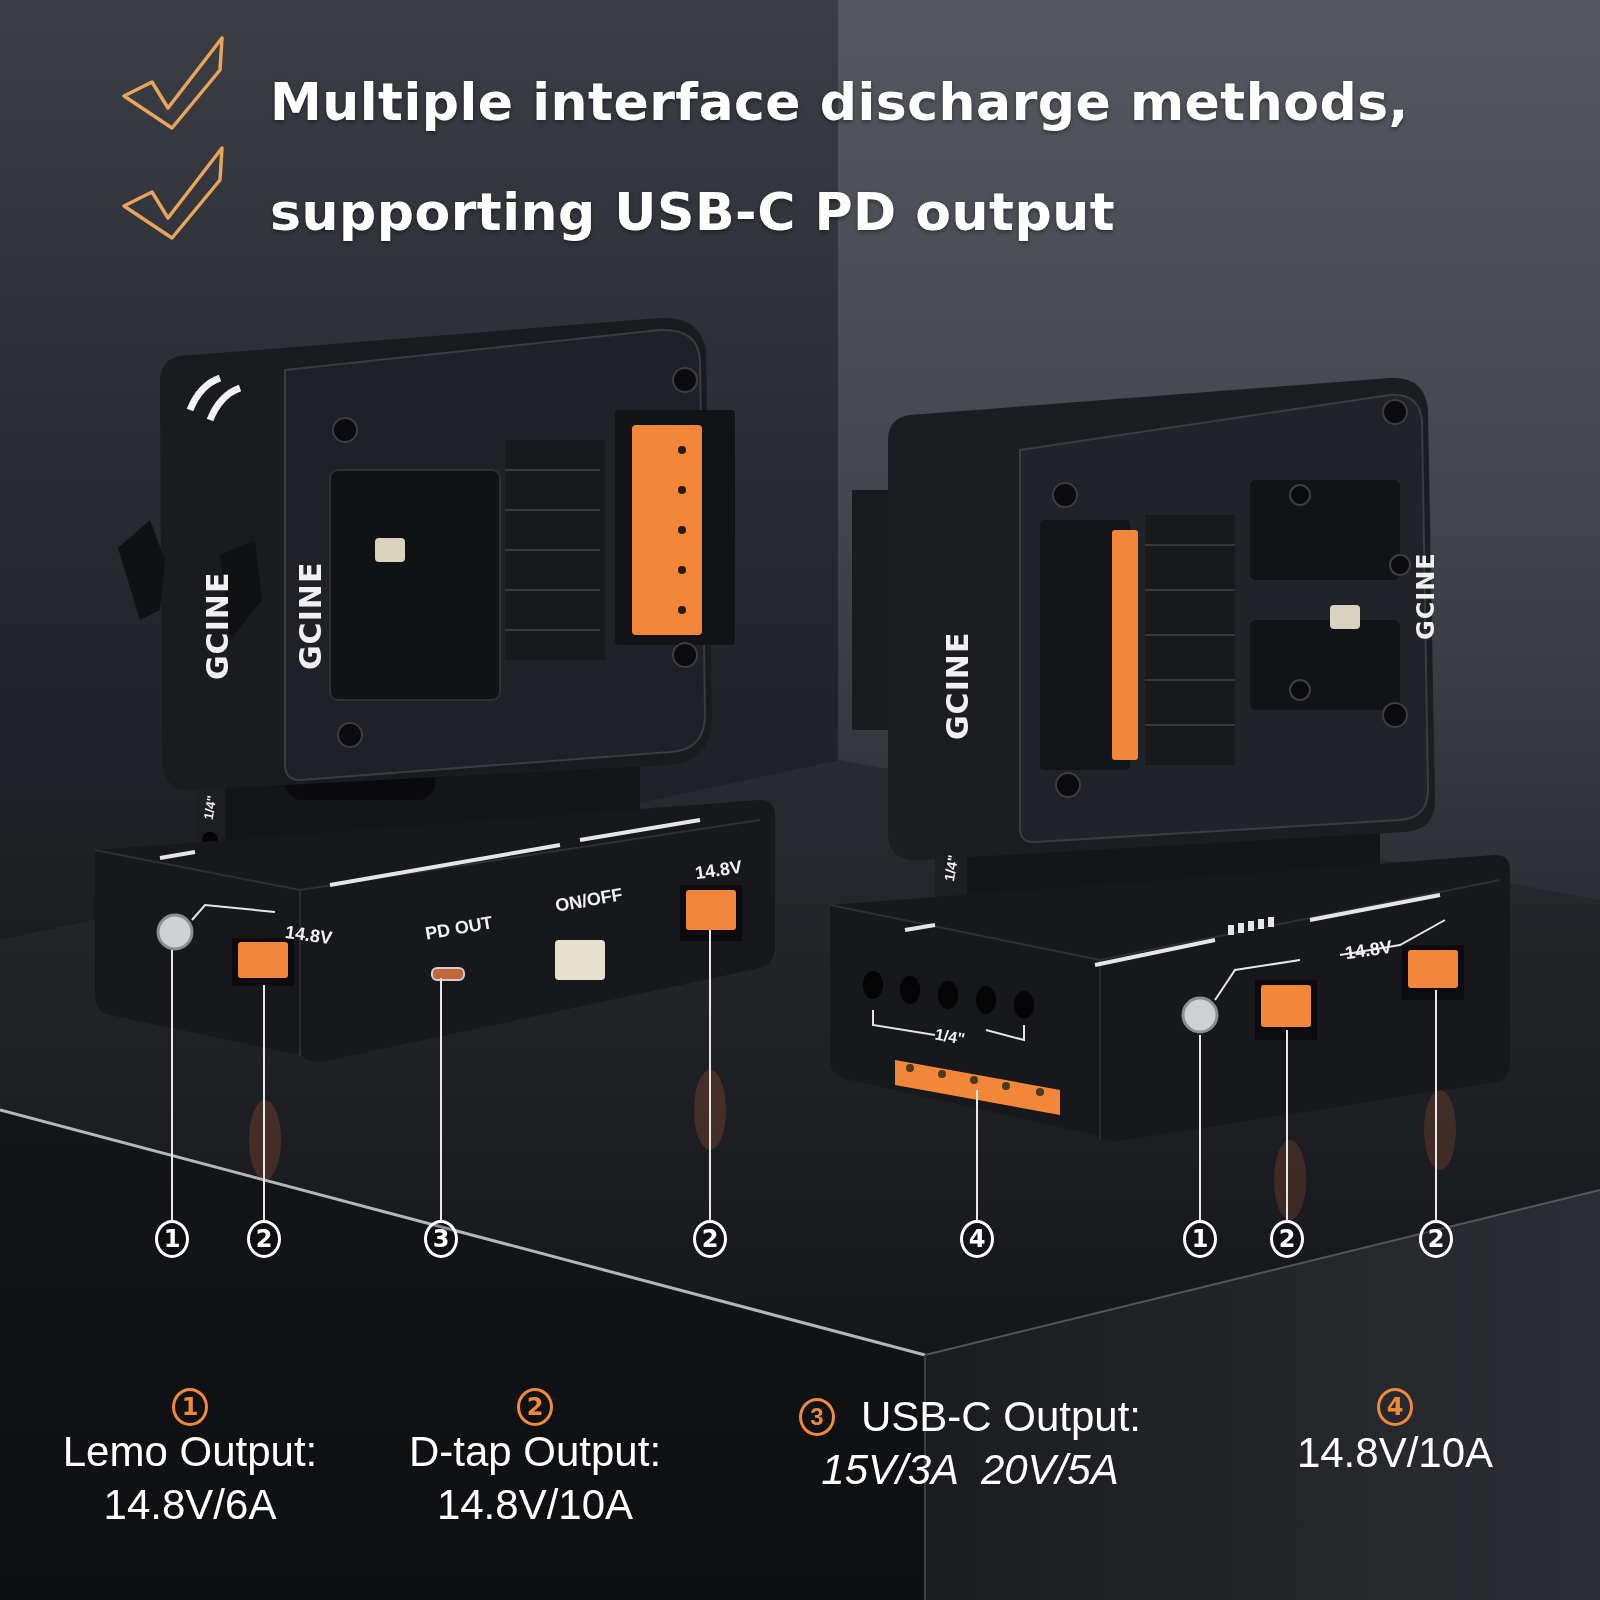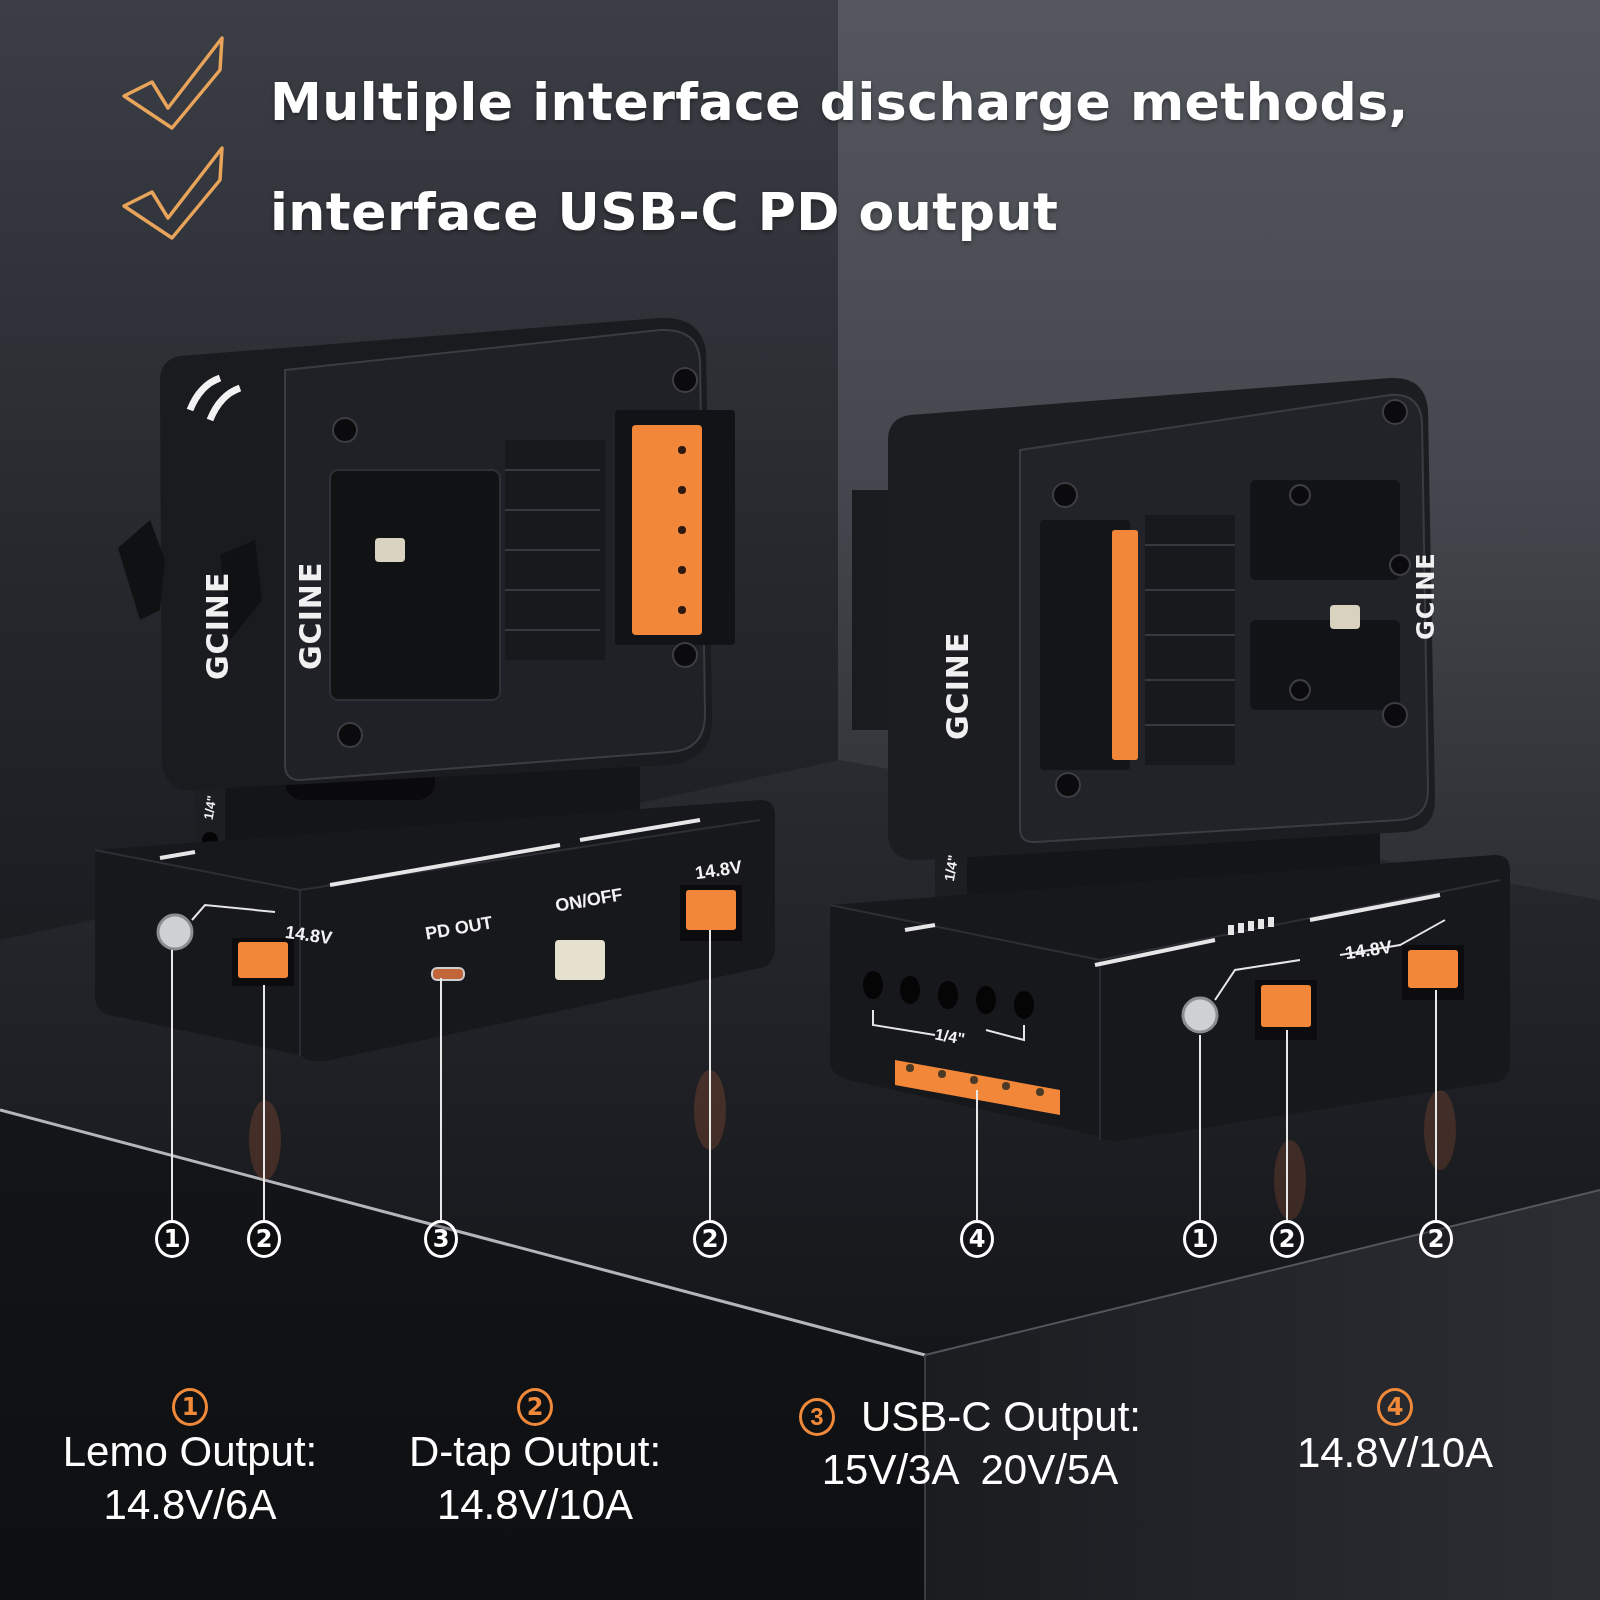--- a/index.html
+++ b/index.html
@@ -74,21 +74,21 @@
   <div class="hl-row">
     <svg class="check" viewBox="0 0 110 100">
       <path d="M6,64 L34,50 L50,76 L104,6 L102,38 L54,96 Z" fill="none" stroke="#e8a45a" stroke-width="3.5" stroke-linejoin="round"></path>
     </svg>
     <span class="hl-text">Multiple interface discharge methods,</span>
   </div>
   <div class="hl-row">
     <svg class="check" viewBox="0 0 110 100">
       <path d="M6,64 L34,50 L50,76 L104,6 L102,38 L54,96 Z" fill="none" stroke="#e8a45a" stroke-width="3.5" stroke-linejoin="round"></path>
     </svg>
-    <span class="hl-text">interface USB-C PD output</span>
+    <span class="hl-text">supporting USB-C PD output</span>
   </div>
 </div>
 
 <div class="device" style="left:0;top:0;width:800px;height:1100px;">
   <svg width="800" height="1100" viewBox="0 0 800 1100">
 
     <rect x="200" y="690" width="440" height="190" rx="10" fill="#141518"></rect>
     <rect x="285" y="760" width="150" height="40" rx="18" fill="#0a0a0c"></rect>
     <rect x="195" y="750" width="30" height="130" fill="#1d1e22"></rect>
     <circle cx="210" cy="775" r="8" fill="#050506"></circle>
@@ -283,19 +283,19 @@
 <div class="legend" style="left:390px;width:290px;">
   <div><span class="num">2</span></div>
   <div class="title">D-tap Output:</div>
   <div class="value">14.8V/10A</div>
 </div>
 
 <div class="legend" style="left:760px;width:420px;">
   <div class="title">
     <span class="num" style="vertical-align:middle;margin-right:14px;">3</span><span style="vertical-align:middle;margin-left:12px;">USB-C Output:</span>
   </div>
-  <div class="value" style="white-space:pre;">15V/3A  20V/5A</div>
+  <div class="value" style="white-space:pre;font-style:italic;">15V/3A  20V/5A</div>
 </div>
 
 <div class="legend" style="left:1270px;width:250px;">
   <div><span class="num">4</span></div>
   <div class="value">14.8V/10A</div>
 </div>
 
 </body></html>

